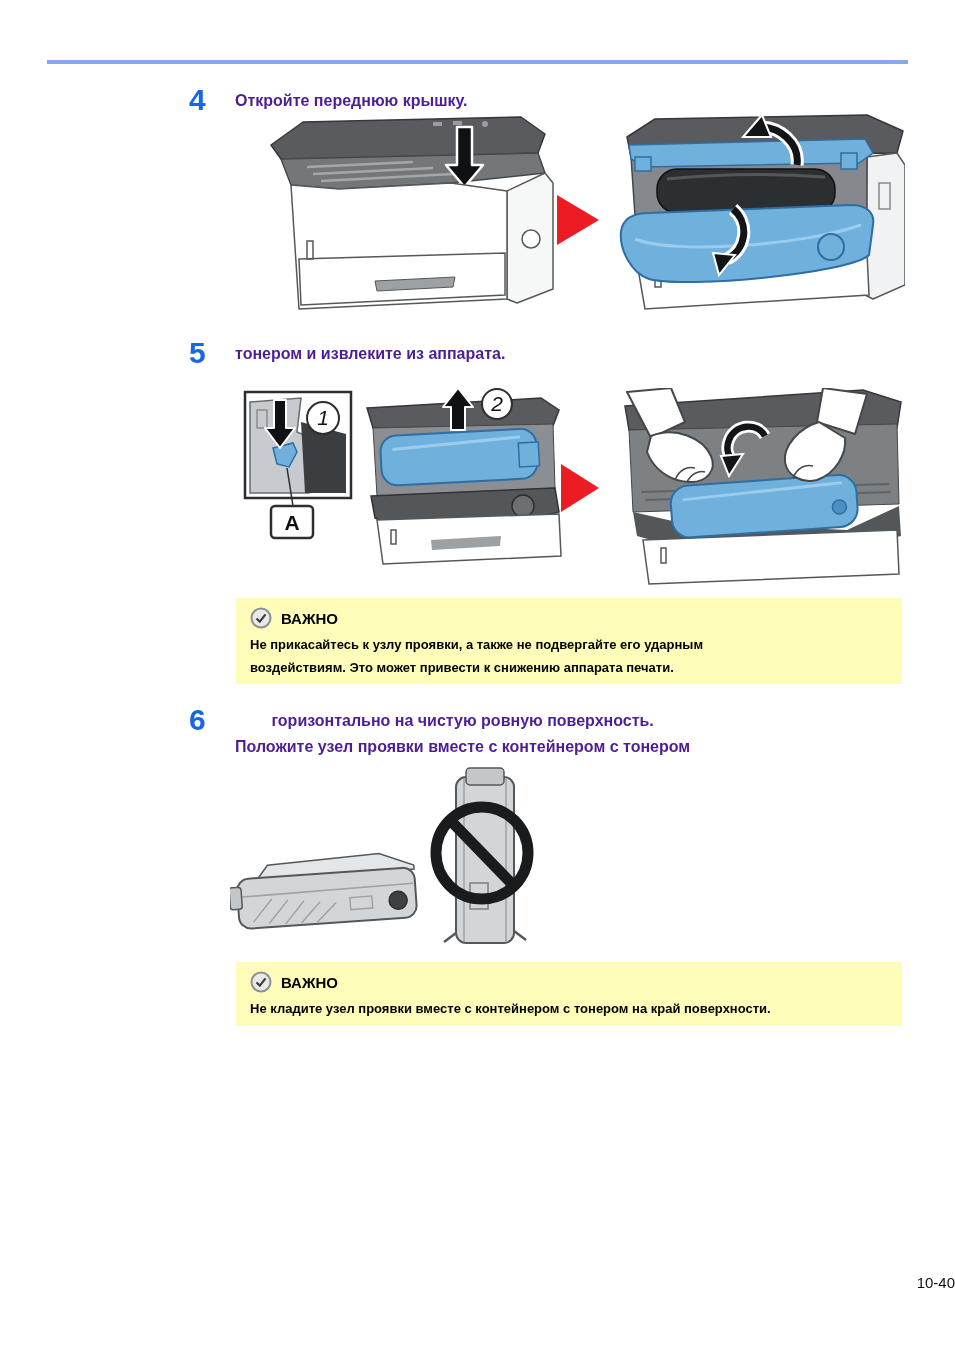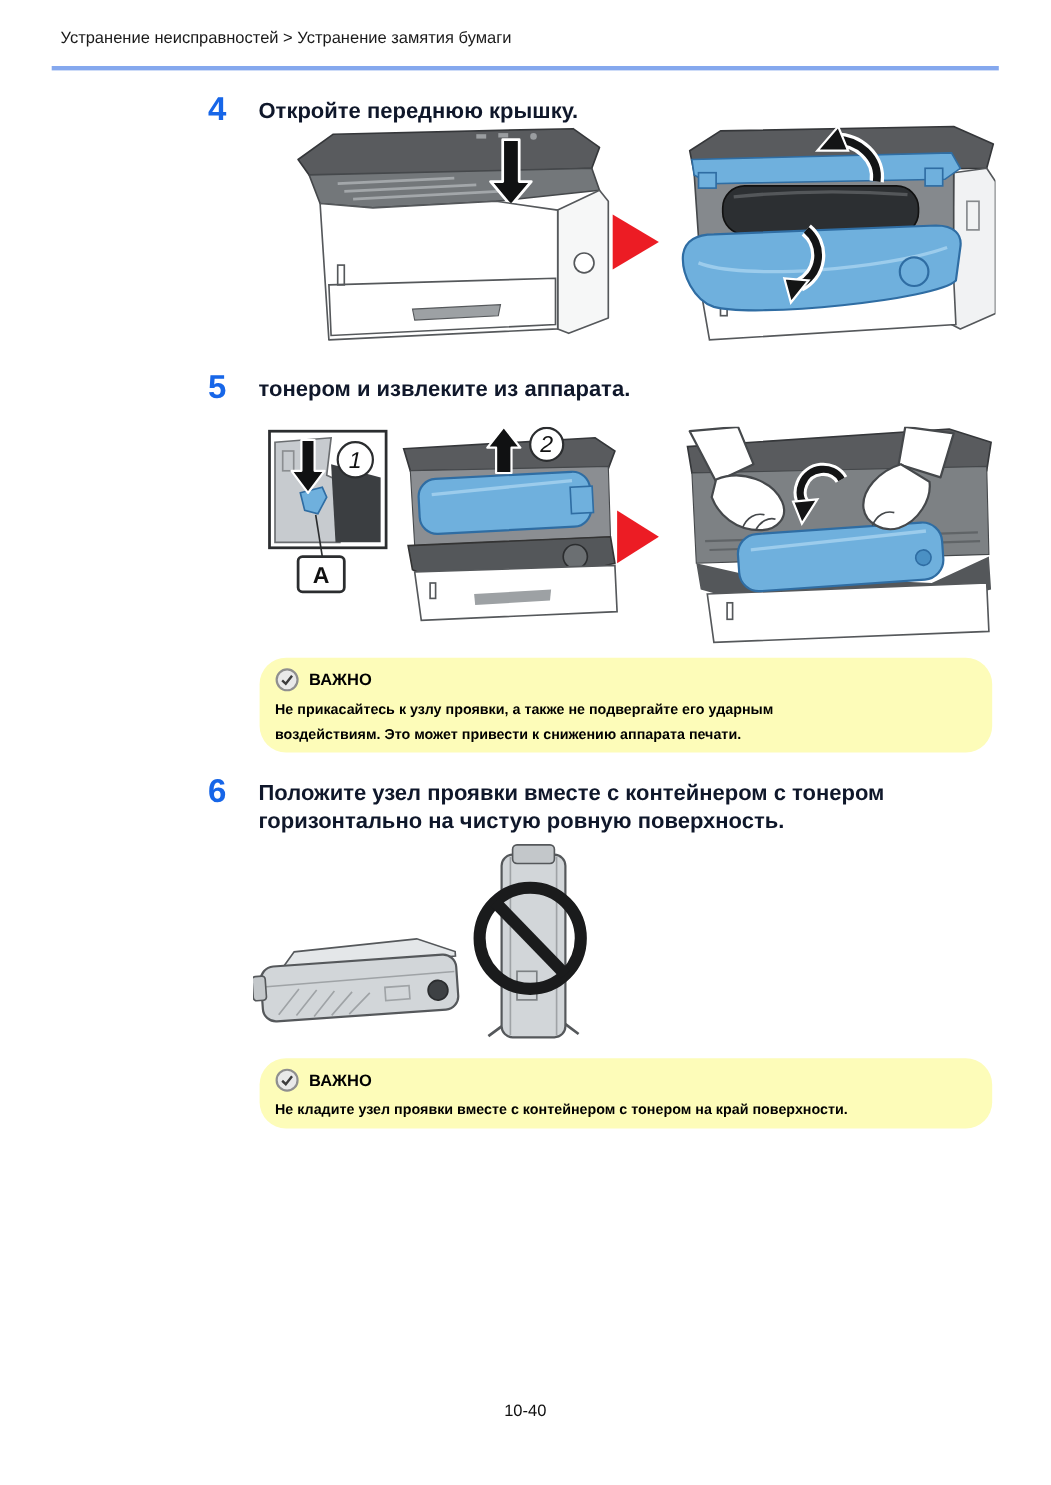--- a/index.html
+++ b/index.html
@@ -18,44 +18,43 @@
   .header-rule{
     position:absolute;left:47px;top:60px;width:861px;height:4px;
     background:#85a8ee;
   }
   .step-number{
     position:absolute;left:189px;
     font-size:30px;font-weight:bold;color:#1766e8;line-height:32px;
   }
   .step-title{
     position:absolute;left:235px;
-    font-size:20px;font-weight:bold;color:#0f172a;line-height:26px;
+    font-size:16px;font-weight:bold;color:#4c1d95;line-height:26px;text-align:center;
   }
   .step-title span{display:block;white-space:nowrap;}
   .fig{position:absolute;}
   .note{
     position:absolute;left:236px;width:666px;box-sizing:border-box;
-    background:#fdfcb9;padding:9px 14px 8px 14px;overflow:hidden;border-radius:24px;
+    background:#fdfcb9;padding:9px 14px 8px 14px;overflow:hidden;
   }
   .note-head{display:flex;align-items:center;gap:9px;height:22px;}
   .note-title{font-size:15px;font-weight:bold;}
   .note-body{font-size:13px;font-weight:bold;line-height:23px;margin-top:4px;}
   .note-body span{display:block;white-space:nowrap;}
   .page-number{
     position:absolute;left:0;top:1274px;width:100%;
-    text-align:center;font-size:15px;color:#111;
+    text-align:right;font-size:15px;color:#111;
   }
   svg text{font-family:"Liberation Sans", sans-serif;}
 </style>
 </head>
 <body>
 
 <div class="page">
 
-  <div class="breadcrumb">Устранение неисправностей &gt; Устранение замятия бумаги</div>
   <div class="header-rule"></div>
 
   <div class="step-number" style="top:84px;">4</div>
   <div class="step-title" style="top:88px;">
     <span>Откройте переднюю крышку.</span>
   </div>
 
   <svg class="fig" style="left:255px;top:113px;" width="650" height="214" viewBox="0 0 650 214">
 
     <g>
@@ -190,22 +189,22 @@
       <span class="note-title">ВАЖНО</span>
     </div>
     <div class="note-body">
       <span>Не прикасайтесь к узлу проявки, а также не подвергайте его ударным</span>
       <span>воздействиям. Это может привести к снижению аппарата печати.</span>
     </div>
   </div>
 
   <div class="step-number" style="top:704px;">6</div>
   <div class="step-title" style="top:708px;">
+    <span>горизонтально на чистую ровную поверхность.</span>
     <span>Положите узел проявки вместе с контейнером с тонером</span>
-    <span>горизонтально на чистую ровную поверхность.</span>
   </div>
 
   <svg class="fig" style="left:230px;top:765px;" width="420" height="192" viewBox="0 0 420 192">
     <g transform="rotate(-4 100 135)">
       <path d="M30,108 L40,96 L152,92 L186,106 L186,110 L30,114 Z" fill="#e4e7e9" stroke="#55585b" stroke-width="1.5"></path>
       <rect x="8" y="108" width="178" height="50" rx="12" fill="#d2d6d9" stroke="#55585b" stroke-width="2"></rect>
       <path d="M10,126 L184,124" stroke="#9fa3a6" stroke-width="1.5"></path>
       <path d="M22,152 L42,130 M38,154 L58,132 M54,156 L74,134 M70,156 L90,136 M86,156 L106,138" stroke="#9fa3a6" stroke-width="1.5"></path>
       <circle cx="168" cy="140" r="9" fill="#3e4144" stroke="#2b2d2f" stroke-width="1.5"></circle>
       <rect x="0" y="116" width="12" height="22" rx="3" fill="#c3c7ca" stroke="#55585b" stroke-width="1.5"></rect>

